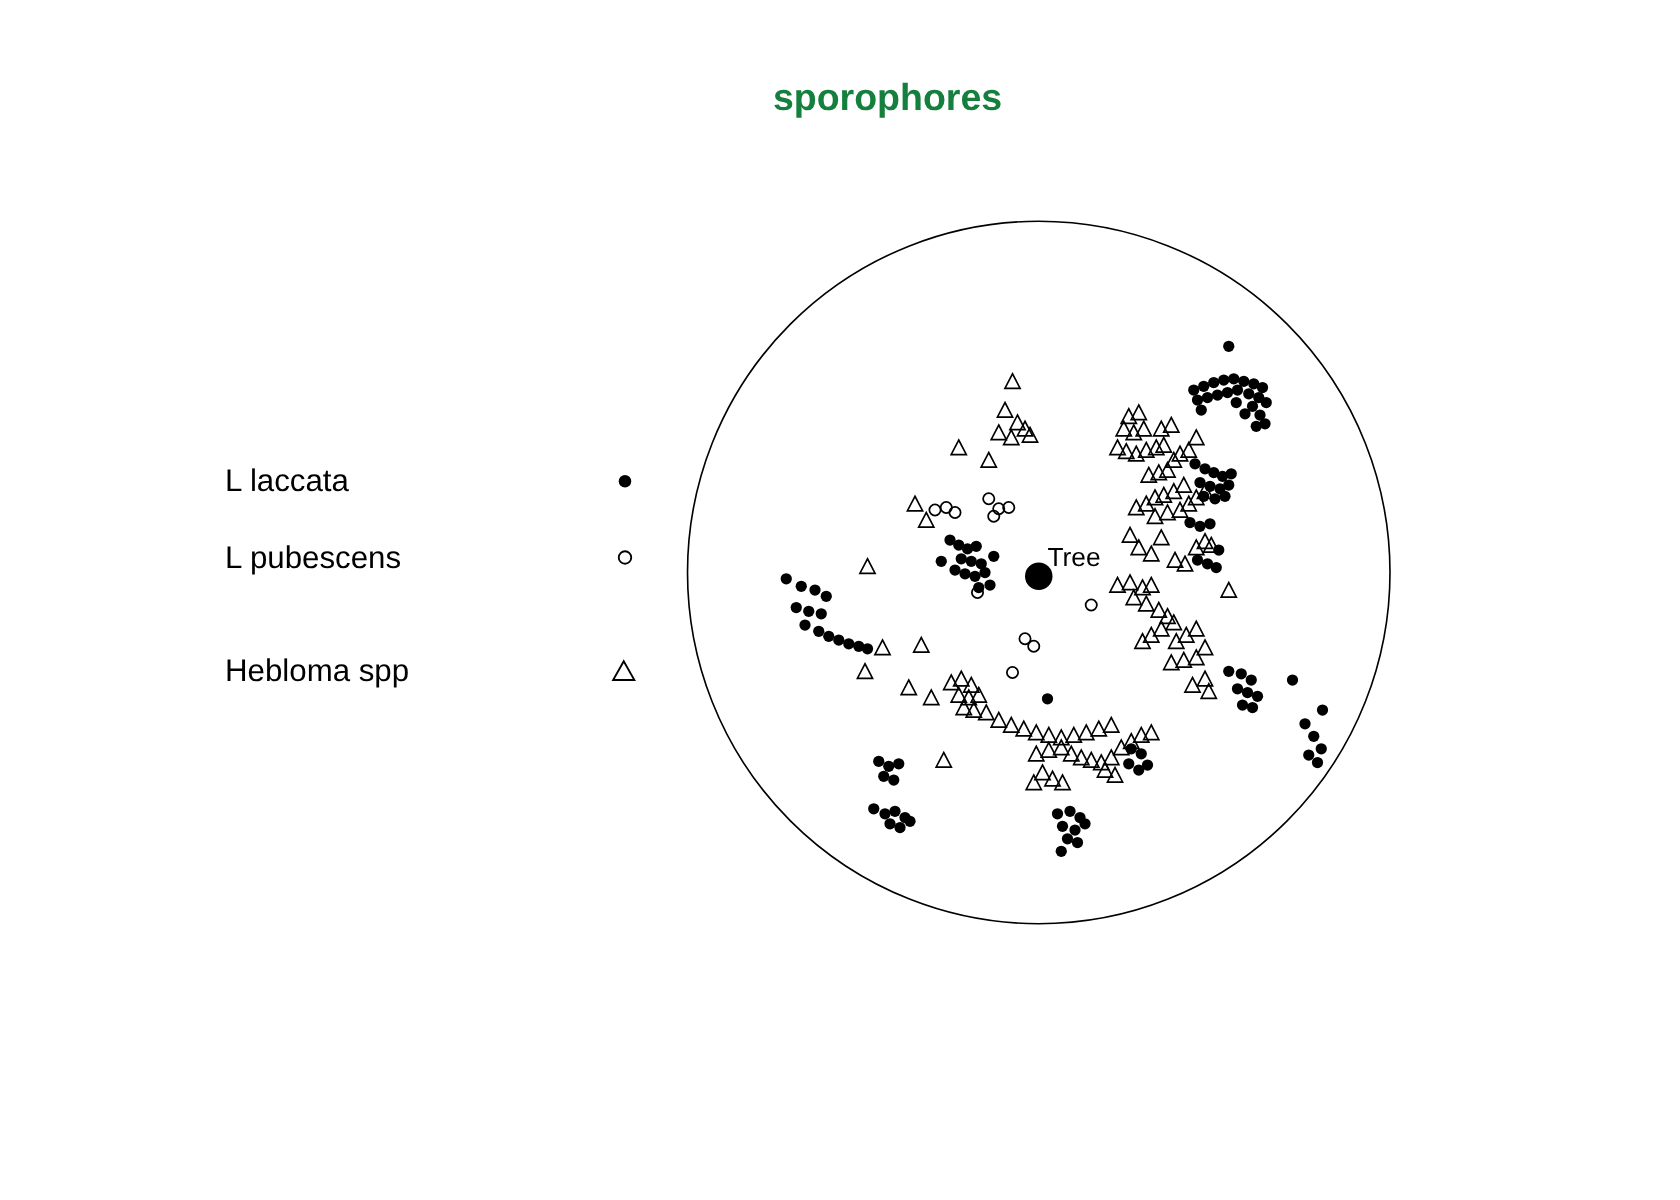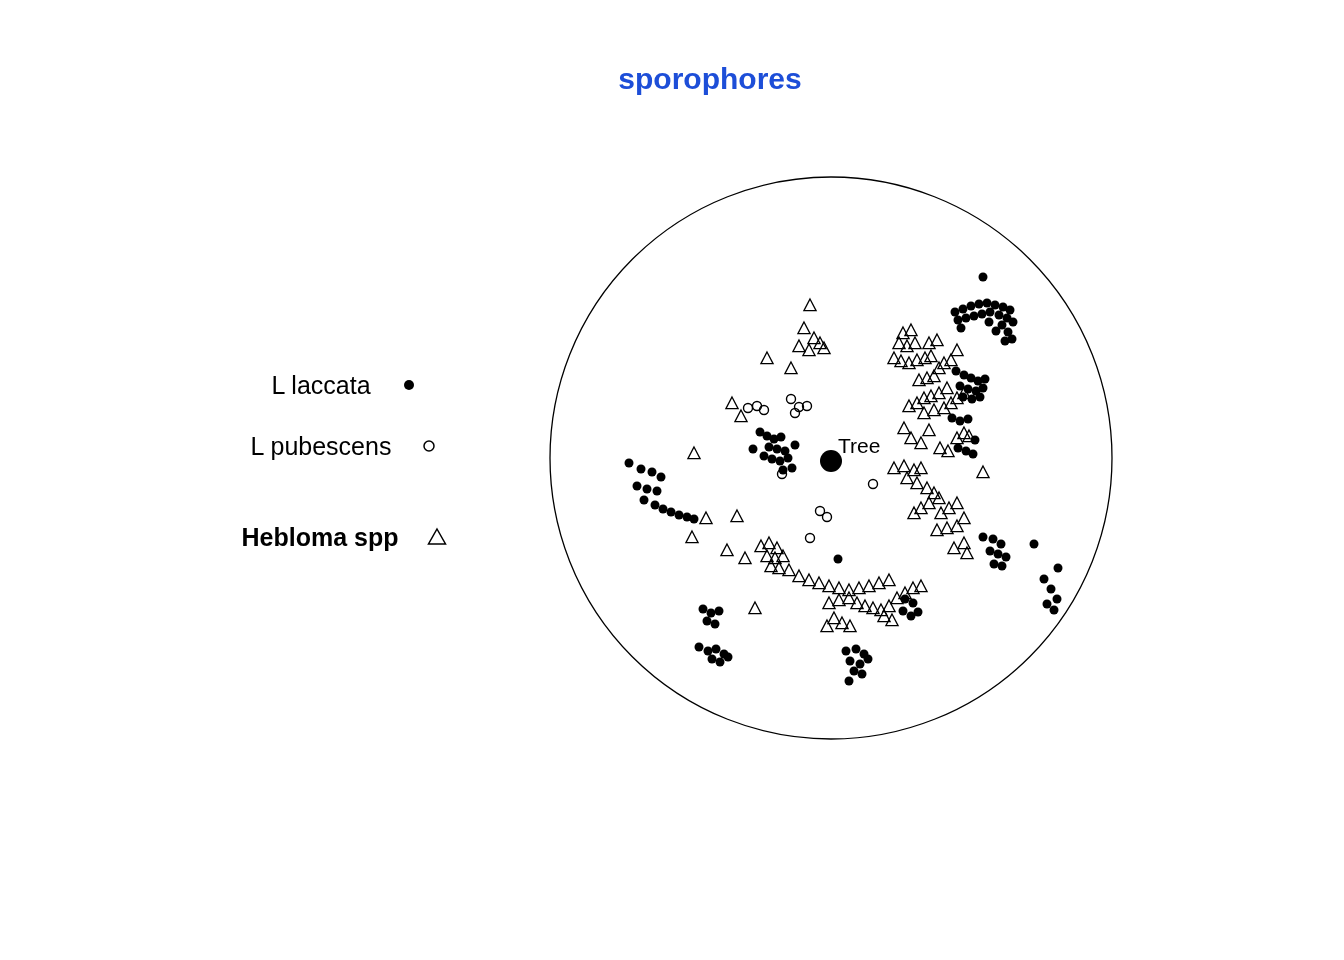--- a/index.html
+++ b/index.html
@@ -8,33 +8,33 @@
     width:1344px;height:960px;
     background:#ffffff;
     font-family:"Liberation Sans", sans-serif;
     overflow:hidden;
   }
   #plot-svg{position:absolute;left:0;top:0;}
   .title{
     position:absolute;
     left:710px;top:62px;
     transform:translateX(-50%);
-    font-size:30px;font-weight:bold;color:#1d4ed8;
+    font-size:30px;font-weight:bold;color:#15803d;
     white-space:nowrap;
   }
   .legend{
     position:absolute;left:180px;top:0;width:330px;
   }
   .legend-row{
     position:absolute;left:0;width:330px;height:36px;
-    display:flex;align-items:center;justify-content:center;gap:28px;
+    display:flex;align-items:center;justify-content:space-between;gap:28px;
   }
   .legend-row.r0{top:367px;}
   .legend-row.r1{top:428px;}
-  .legend-row.r2{top:519px;font-weight:bold;}
+  .legend-row.r2{top:519px;}
   .legend-label{
     font-size:25px;color:#000;white-space:nowrap;
   }
   .legend-marker{display:block;flex:0 0 auto;}
 </style>
 </head>
 <body>
 
 <div class="canvas">
 

